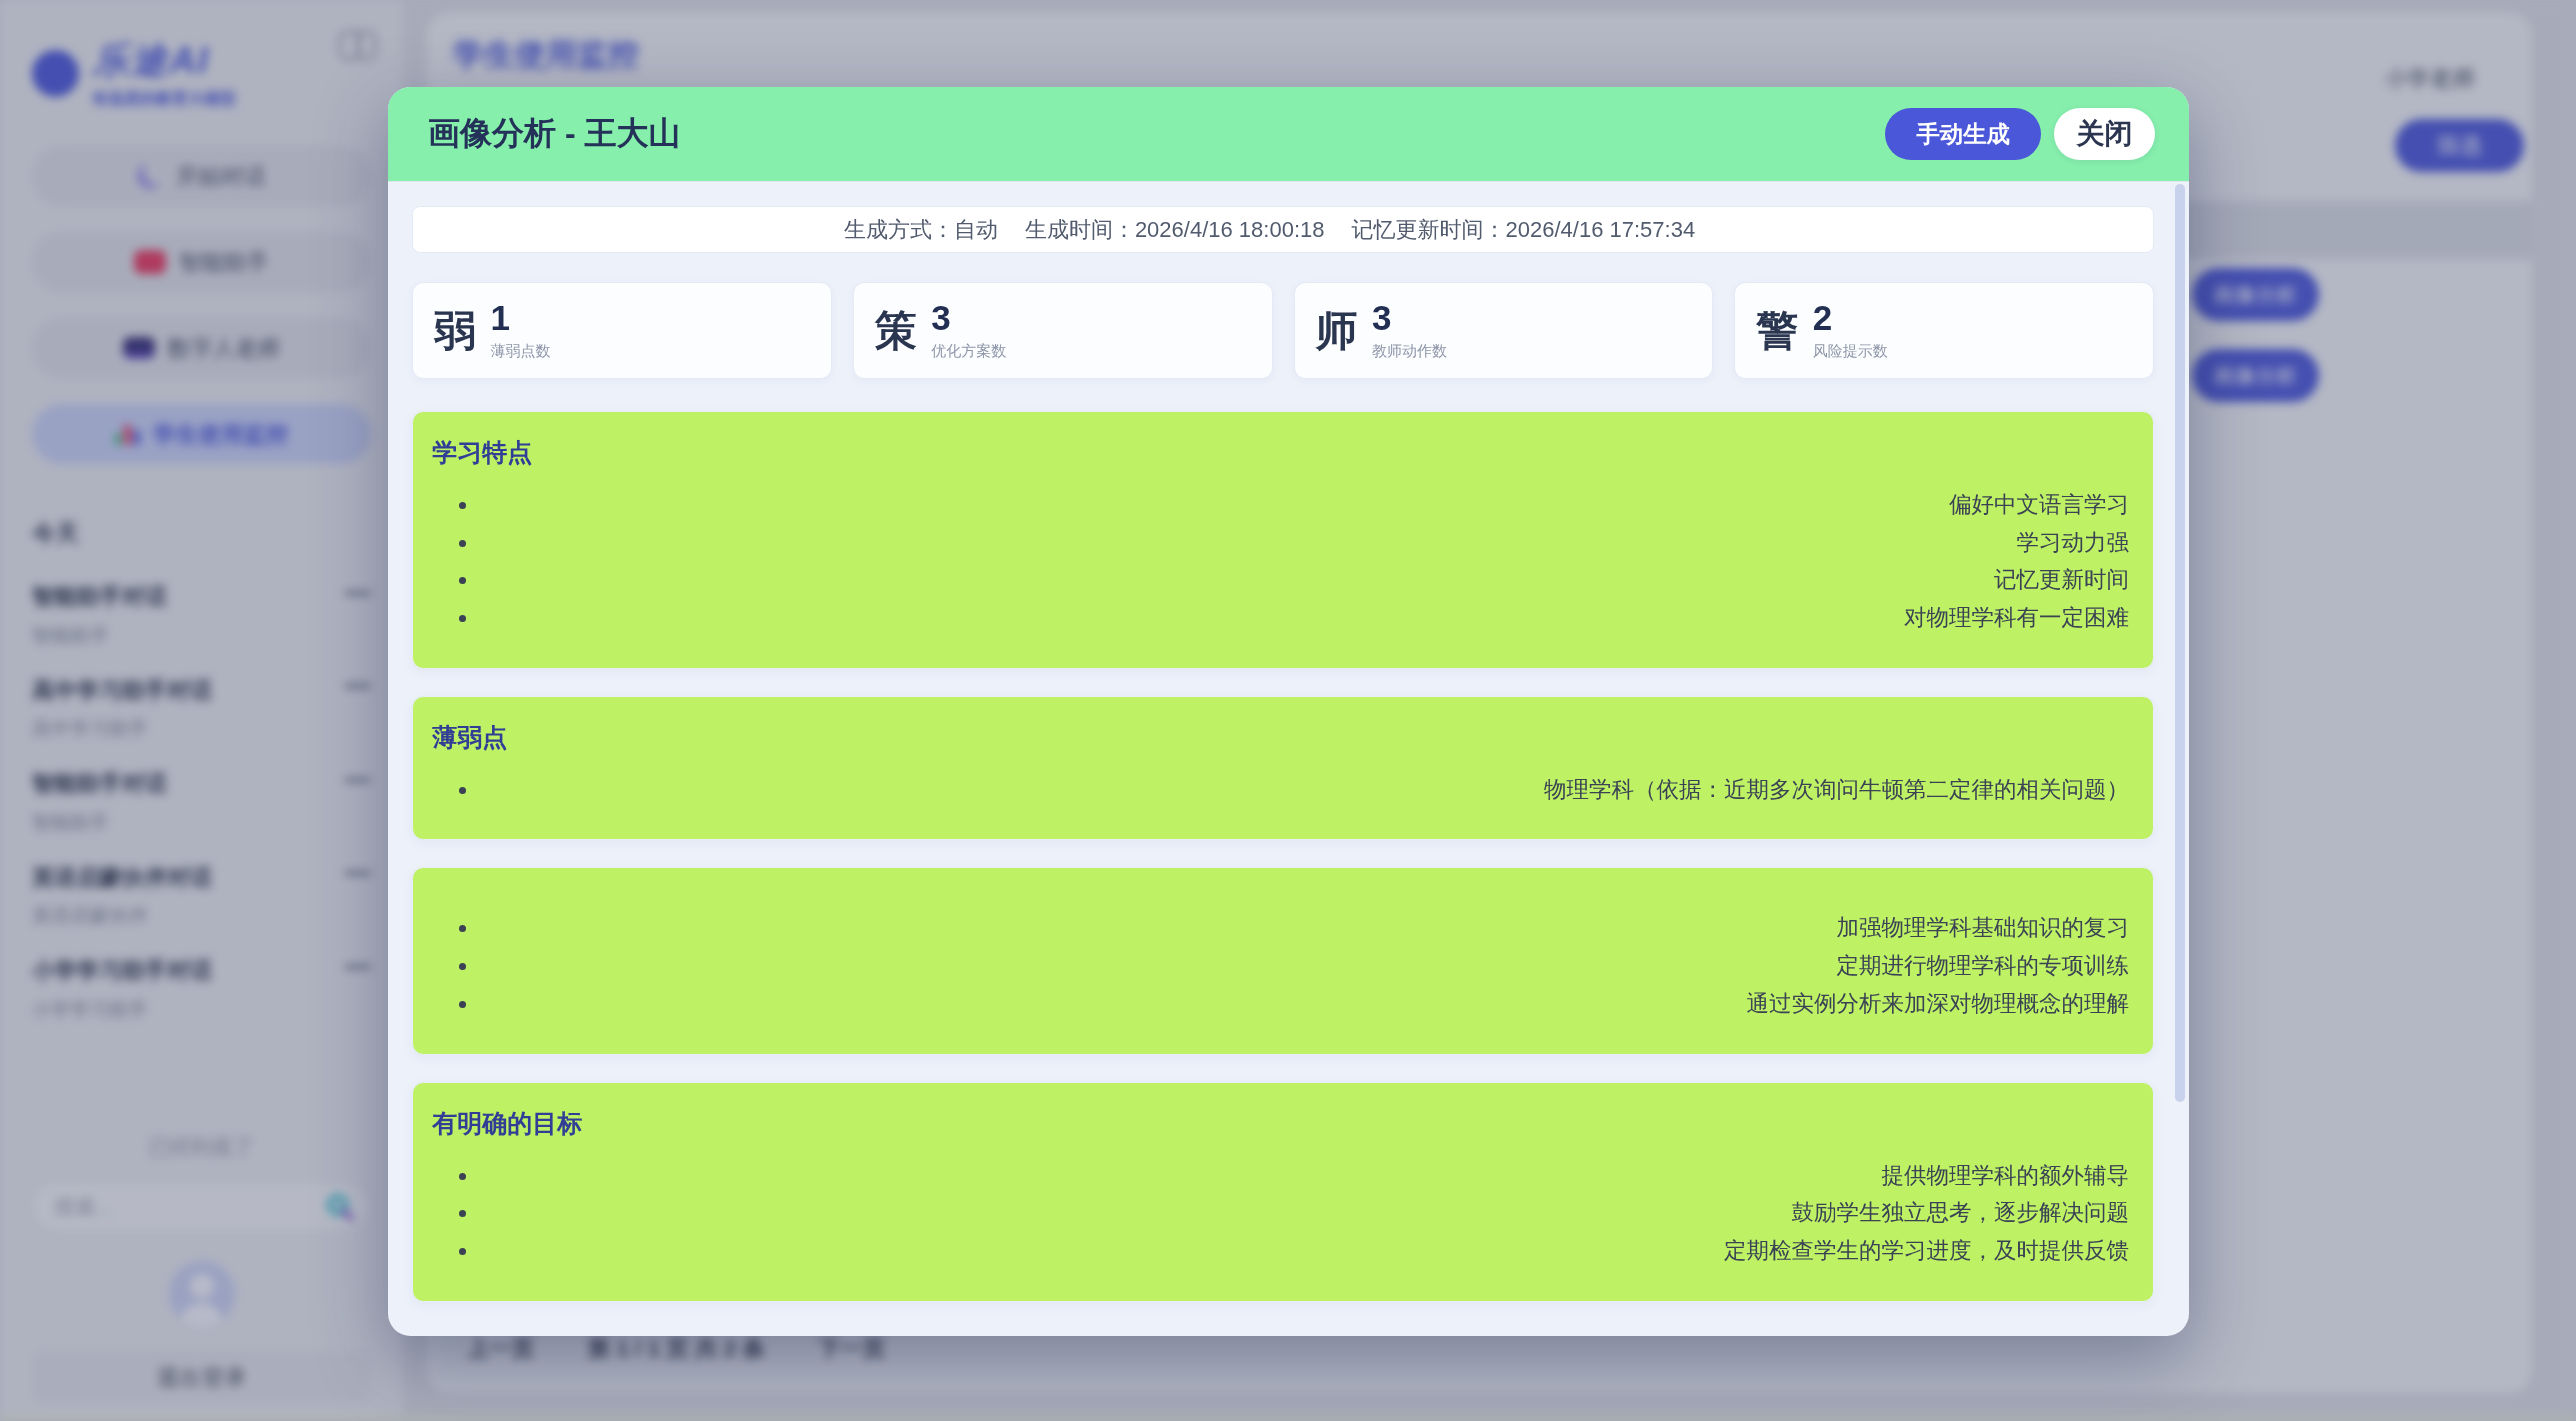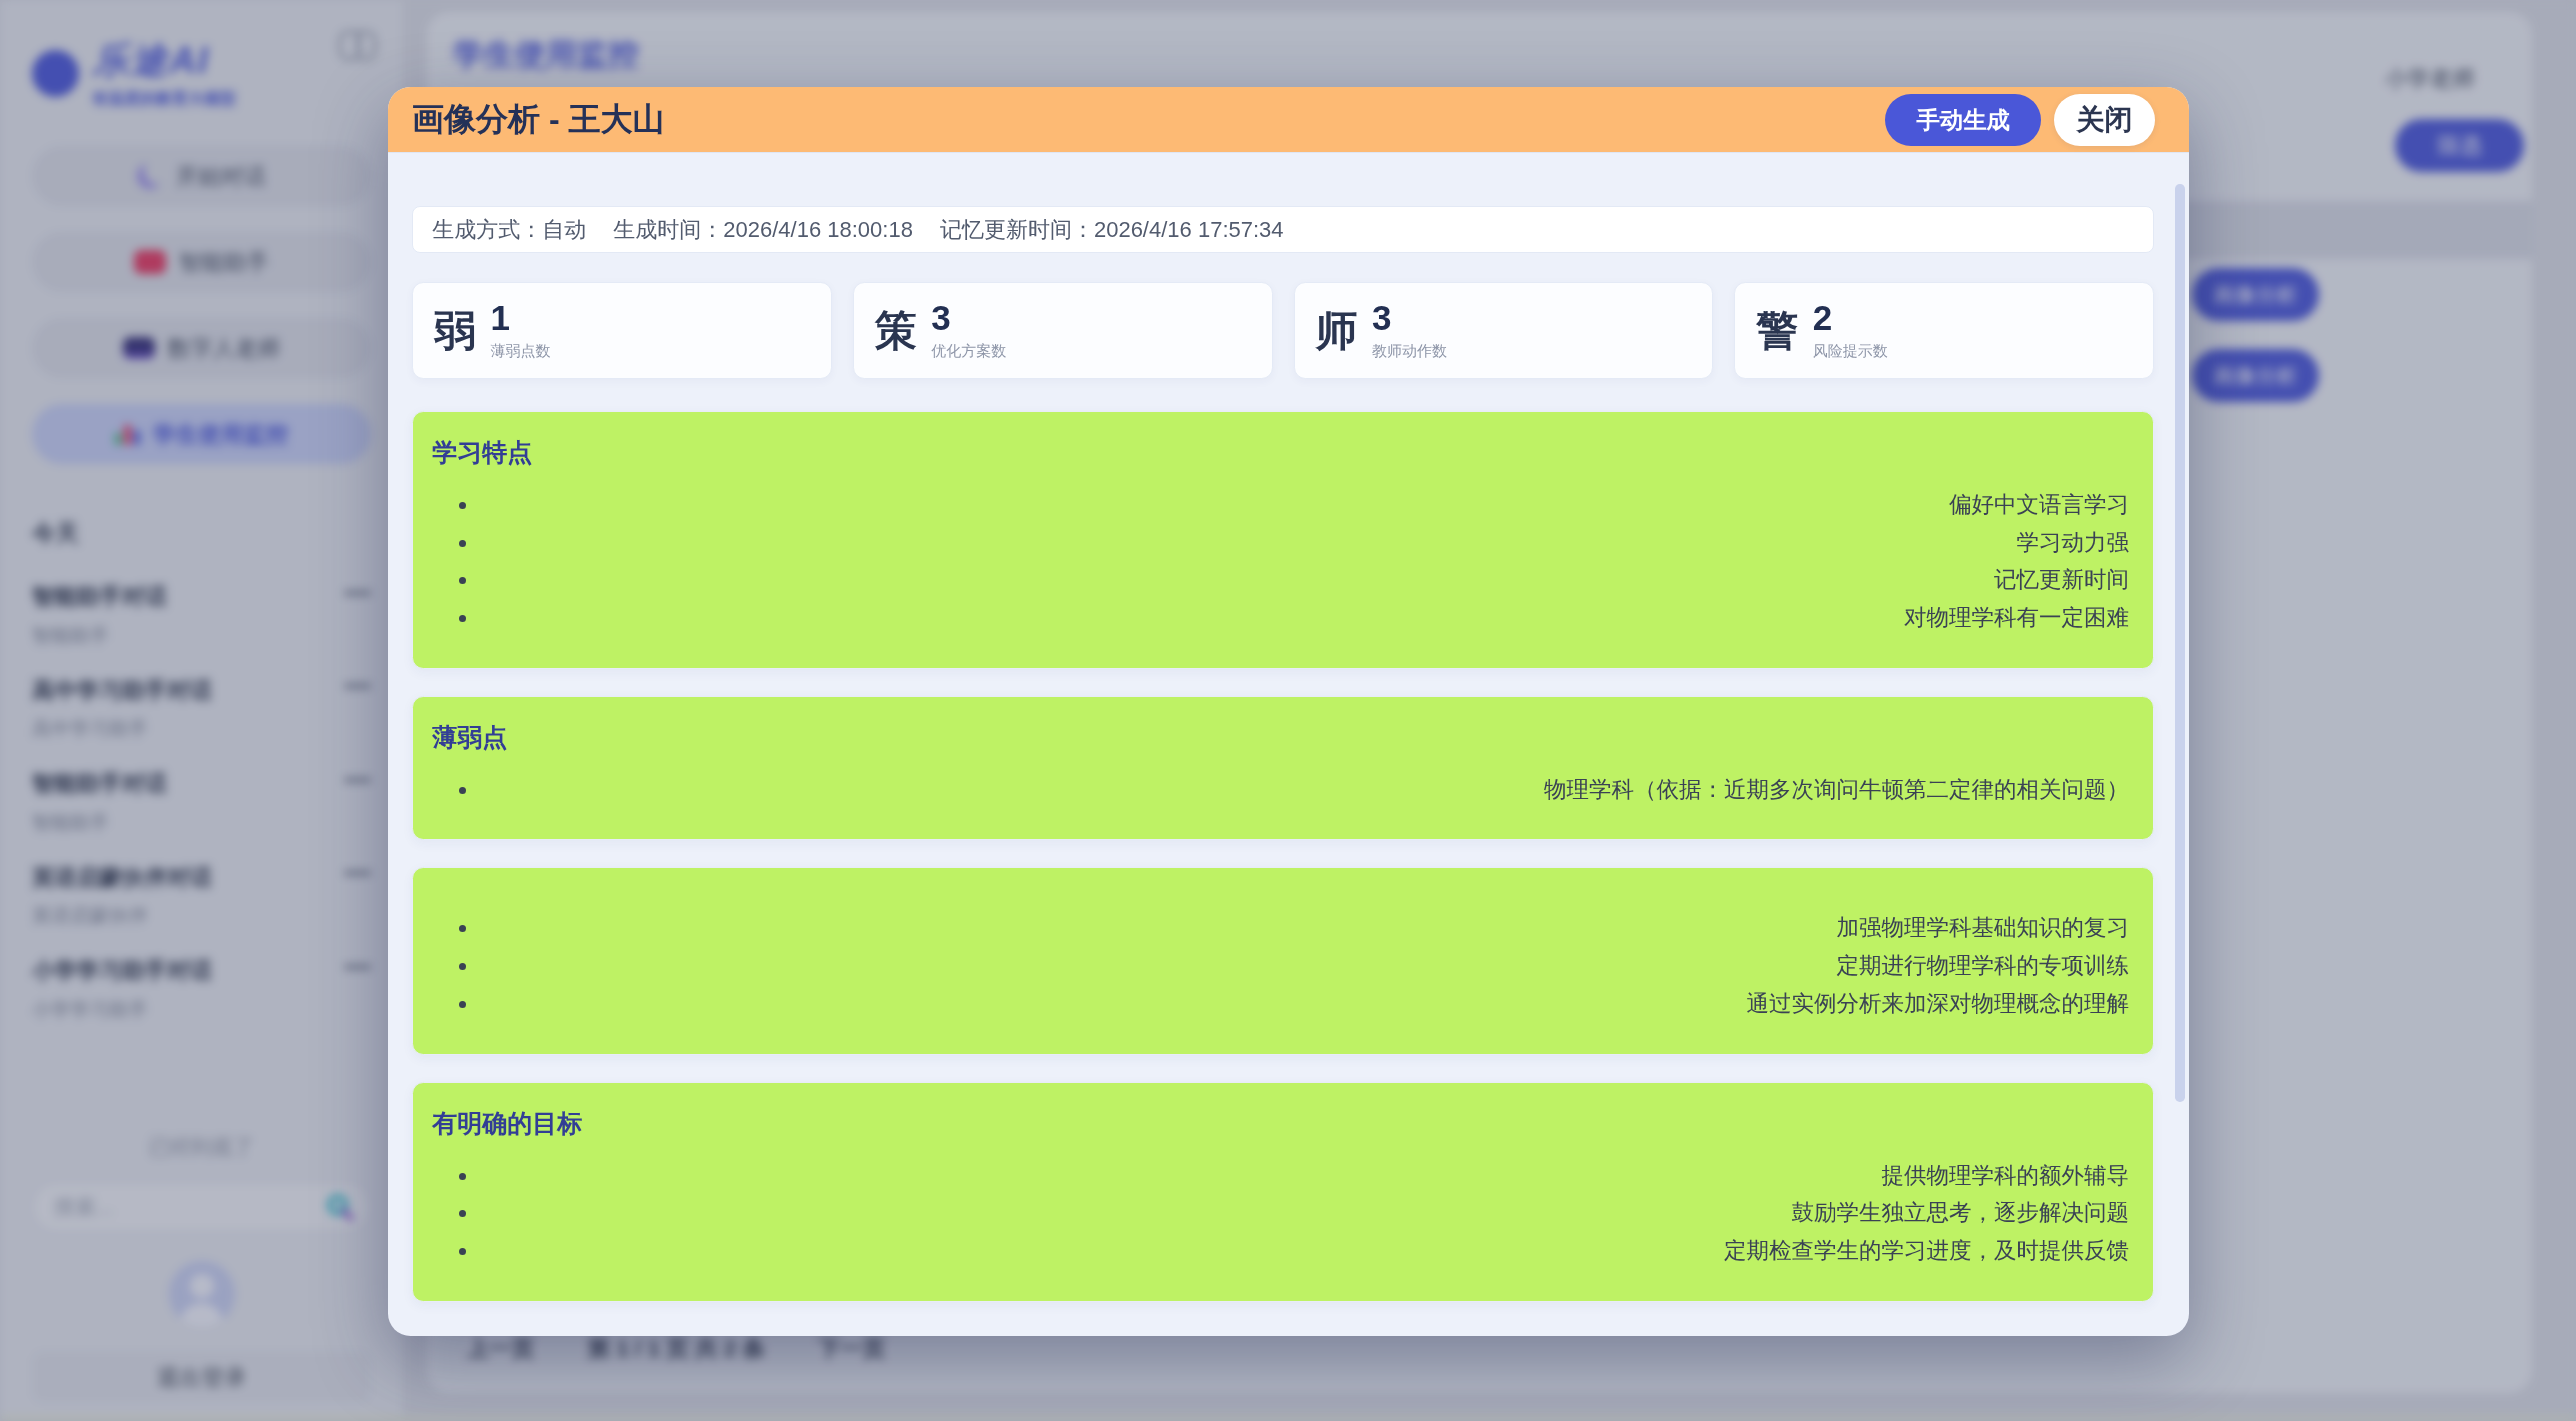--- a/index.html
+++ b/index.html
@@ -73,32 +73,32 @@
                 background:#4a57d8; color:#fff; border:none; font-family:inherit; font-size:21px; }
   .row-action.r1 { top:256px; }
   .row-action.r2 { top:337px; }
   .pagination { position:absolute; left:40px; top:1321px; display:flex; align-items:center; gap:53px;
                 font-size:22.5px; color:#3a4254; font-weight:600; }
   .bottom-strip { position:absolute; left:0; right:0; bottom:0; height:4.8px; background:#e4e8d4; }
 
   
   .modal { position:absolute; left:388px; top:87px; width:1801px; height:1249px; border-radius:22.5px;
            background:#edf1fa; box-shadow:0 24px 72px rgba(25,35,80,0.38); overflow:hidden; }
-  .modal-header { position:absolute; left:0; right:0; top:0; height:66px; background:#fdba74;
-                  border-bottom:0.8px solid #dfe6f3; display:flex; align-items:center; padding:0 34px 0 24px; }
+  .modal-header { position:absolute; left:0; right:0; top:0; height:95px; background:#86efac;
+                  border-bottom:0.8px solid #dfe6f3; display:flex; align-items:center; padding:0 34px 0 40px; }
   .modal-title { font-size:32px; font-weight:800; color:#243158; flex:1 1 auto; }
   .btn-generate { height:52px; padding:0 31px; border-radius:26px; background:#4a57d8; color:#fff;
                   border:none; font-family:inherit; font-size:23.4px; font-weight:700; margin-right:13px;text-align:center; }
   .btn-close { height:52px; padding:0 22.5px; border-radius:26px; background:#ffffff; color:#2b3550;
                border:none; font-family:inherit; font-size:28px; font-weight:700;
                box-shadow:0 1.6px 6.4px rgba(40,60,120,0.10); }
   .modal-body { position:absolute; left:0; right:0; top:93px; bottom:0; overflow:hidden; padding:26px 35px 0 24px; }
 
   .meta-bar { height:47px; background:#ffffff; border:0.8px solid #e3e9f5; border-radius:8px;
-              display:flex; align-items:center; padding:0 19.3px; font-size:22px; color:#525b6e; }
+              display:flex; align-items:center; padding:0 19.3px; font-size:22px; color:#525b6e;justify-content:center; }
   .meta-bar span { margin-right:27px; white-space:nowrap; }
 
   .stats-row { display:flex; gap:21px; margin-top:29px; }
   .stat-card { flex:1 1 0; height:97px; background:#fcfdff; border:0.8px solid #e4eaf6; border-radius:11.3px;
                display:flex; align-items:center; padding-left:21px; box-shadow:0 2.4px 8px rgba(40,60,120,0.04); }
   .stat-glyph { font-size:42px; font-weight:600; color:#2a3550; }
   .stat-col { margin-left:14.5px; }
   .stat-value { font-size:35px; font-weight:800; color:#222f52; line-height:1.05; }
   .stat-label { font-size:15px; color:#8d95a8; margin-top:4.8px; }
 

